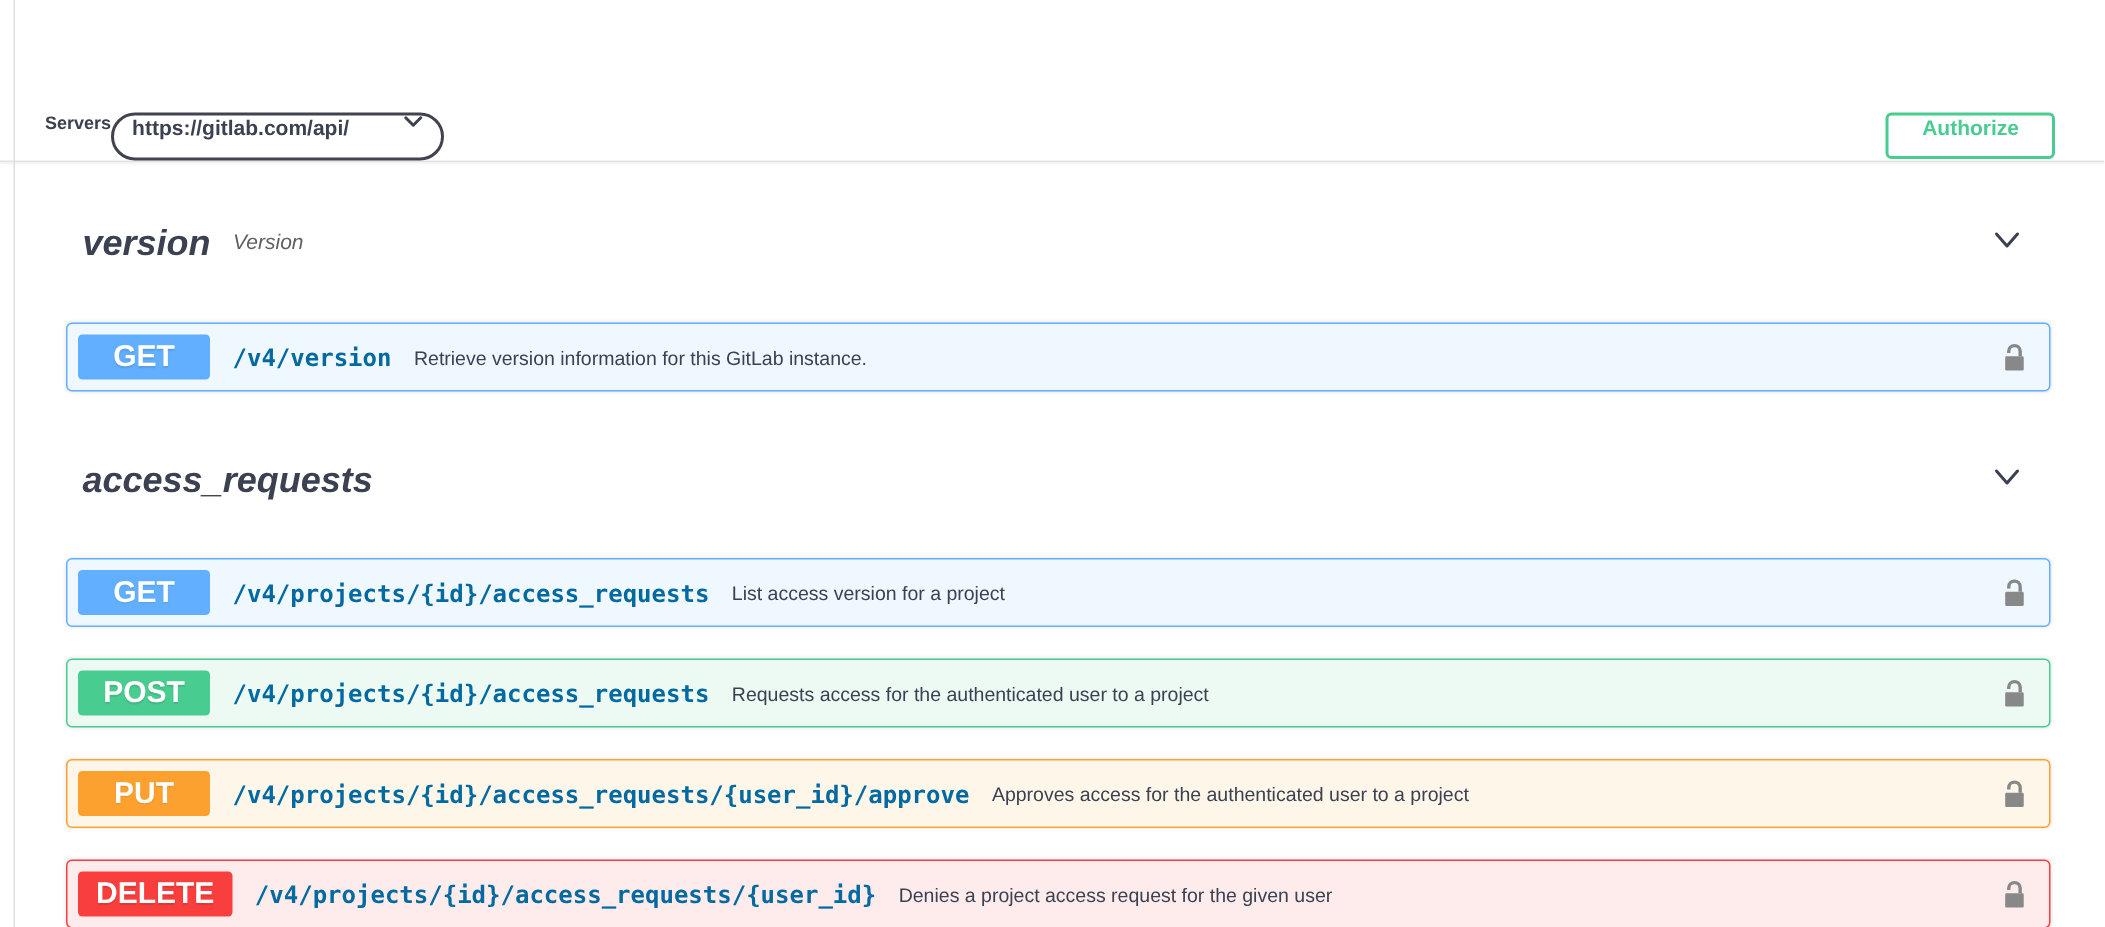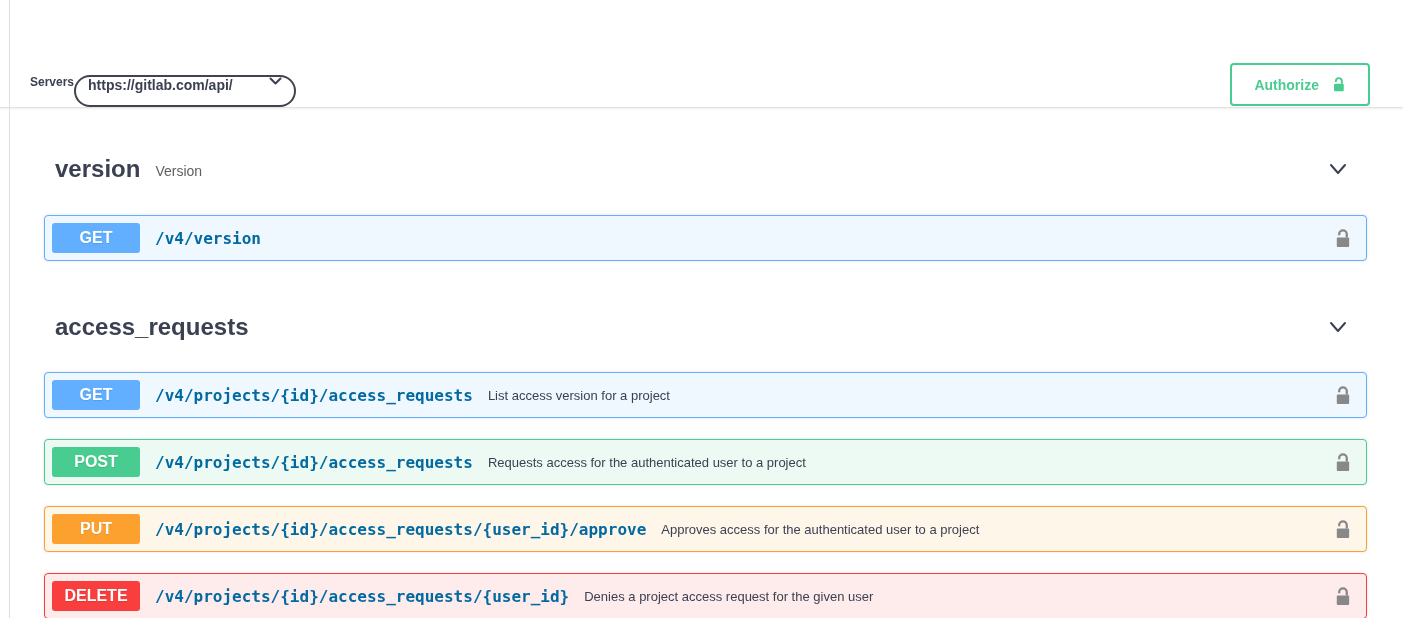--- a/index.html
+++ b/index.html
@@ -39,42 +39,44 @@
     padding: 0 12px;
     cursor: pointer;
   }
   .server-select .sel-text {
     font-size: 14px; font-weight: bold; color: #3b4151;
     flex: 1; white-space: nowrap;
   }
   .server-select svg { flex: 0 0 auto; margin-left: 6px; }
 
   .authorize-btn {
-    height: 43px;
+    height: 31px;
     border: 2px solid var(--accent_green);
     border-radius: 4px;
     background: transparent;
     color: var(--accent_green);
     font-family: "Liberation Sans", sans-serif;
     font-size: 14px; font-weight: bold;
     display: flex; align-items: center;
     padding: 0 22px;
     gap: 12px;
     cursor: pointer;
     margin-bottom: 1px;
+    flex-direction: column;
   }
 
   
   .wrapper { padding: 0 36px 0 44px; }
 
   .tag-header {
-    display: flex; align-items: center;
+    display: flex; align-items: flex-start;
     height: 40px;
     padding-left: 11px;
     cursor: pointer;
+    font-style: italic;
   }
   .tag-header.first { margin-top: 41px; margin-bottom: 26px; }
   .tag-header.second { margin-top: 46px; margin-bottom: 25px; }
   .tag-title { font-size: 24px; font-weight: bold; color: #3b4151; }
   .tag-subtitle { font-size: 14px; color: #606060; margin-left: 15px; padding-top: 4px; }
   .tag-chevron { margin-left: auto; margin-right: 18px; display: flex; }
 
   .opblock {
     height: 46px;
     border-radius: 4px;
@@ -84,21 +86,21 @@
     box-shadow: 0 0 3px rgba(0,0,0,0.12);
   }
   .opblock.get    { background: #eff7ff; border: 1px solid var(--get); }
   .opblock.post   { background: #edfaf3; border: 1px solid var(--post); }
   .opblock.put    { background: #fff6ea; border: 1px solid var(--put); }
   .opblock.delete { background: #feebeb; border: 1px solid var(--delete); }
 
   .method-badge {
     min-width: 88px; height: 30px;
     border-radius: 3px;
-    color: #fff; font-size: 16px; font-weight: bold;
+    color: #fff; font-size: 20px; font-weight: bold;
     display: flex; align-items: center; justify-content: center;
     padding: 0 12px;
     text-shadow: 0 1px 1px rgba(0,0,0,0.1);
   }
   .opblock.get    .method-badge { background: var(--get); }
   .opblock.post   .method-badge { background: var(--post); }
   .opblock.put    .method-badge { background: var(--put); }
   .opblock.delete .method-badge { background: var(--delete); }
 
   .endpoint-path {
@@ -151,20 +153,21 @@
     <span class="tag-chevron">
       <svg width="22" height="22" viewBox="0 0 22 22">
         <path d="M4 7 L11 15 L18 7" fill="none" stroke="#3b4151" stroke-width="2" stroke-linecap="round" stroke-linejoin="round"></path>
       </svg>
     </span>
   </div>
 
   <div class="opblock get">
     <span class="method-badge">GET</span>
     <span class="endpoint-path">/v4/version</span>
+    <span class="endpoint-desc">Retrieve version information for this GitLab instance.</span>
     <button class="lock-btn">
       <svg width="19" height="21" viewBox="0 0 20 22">
         <path d="M14.5 10 V6.5 a4 4 0 0 0 -8 0 v1.2" fill="none" stroke="#888888" stroke-width="2.4"></path>
         <rect x="4" y="10" width="13" height="10" rx="1" fill="#888888"></rect>
       </svg>
     </button>
   </div>
 
   <div class="tag-header second">
     <span class="tag-title">access_requests</span>

